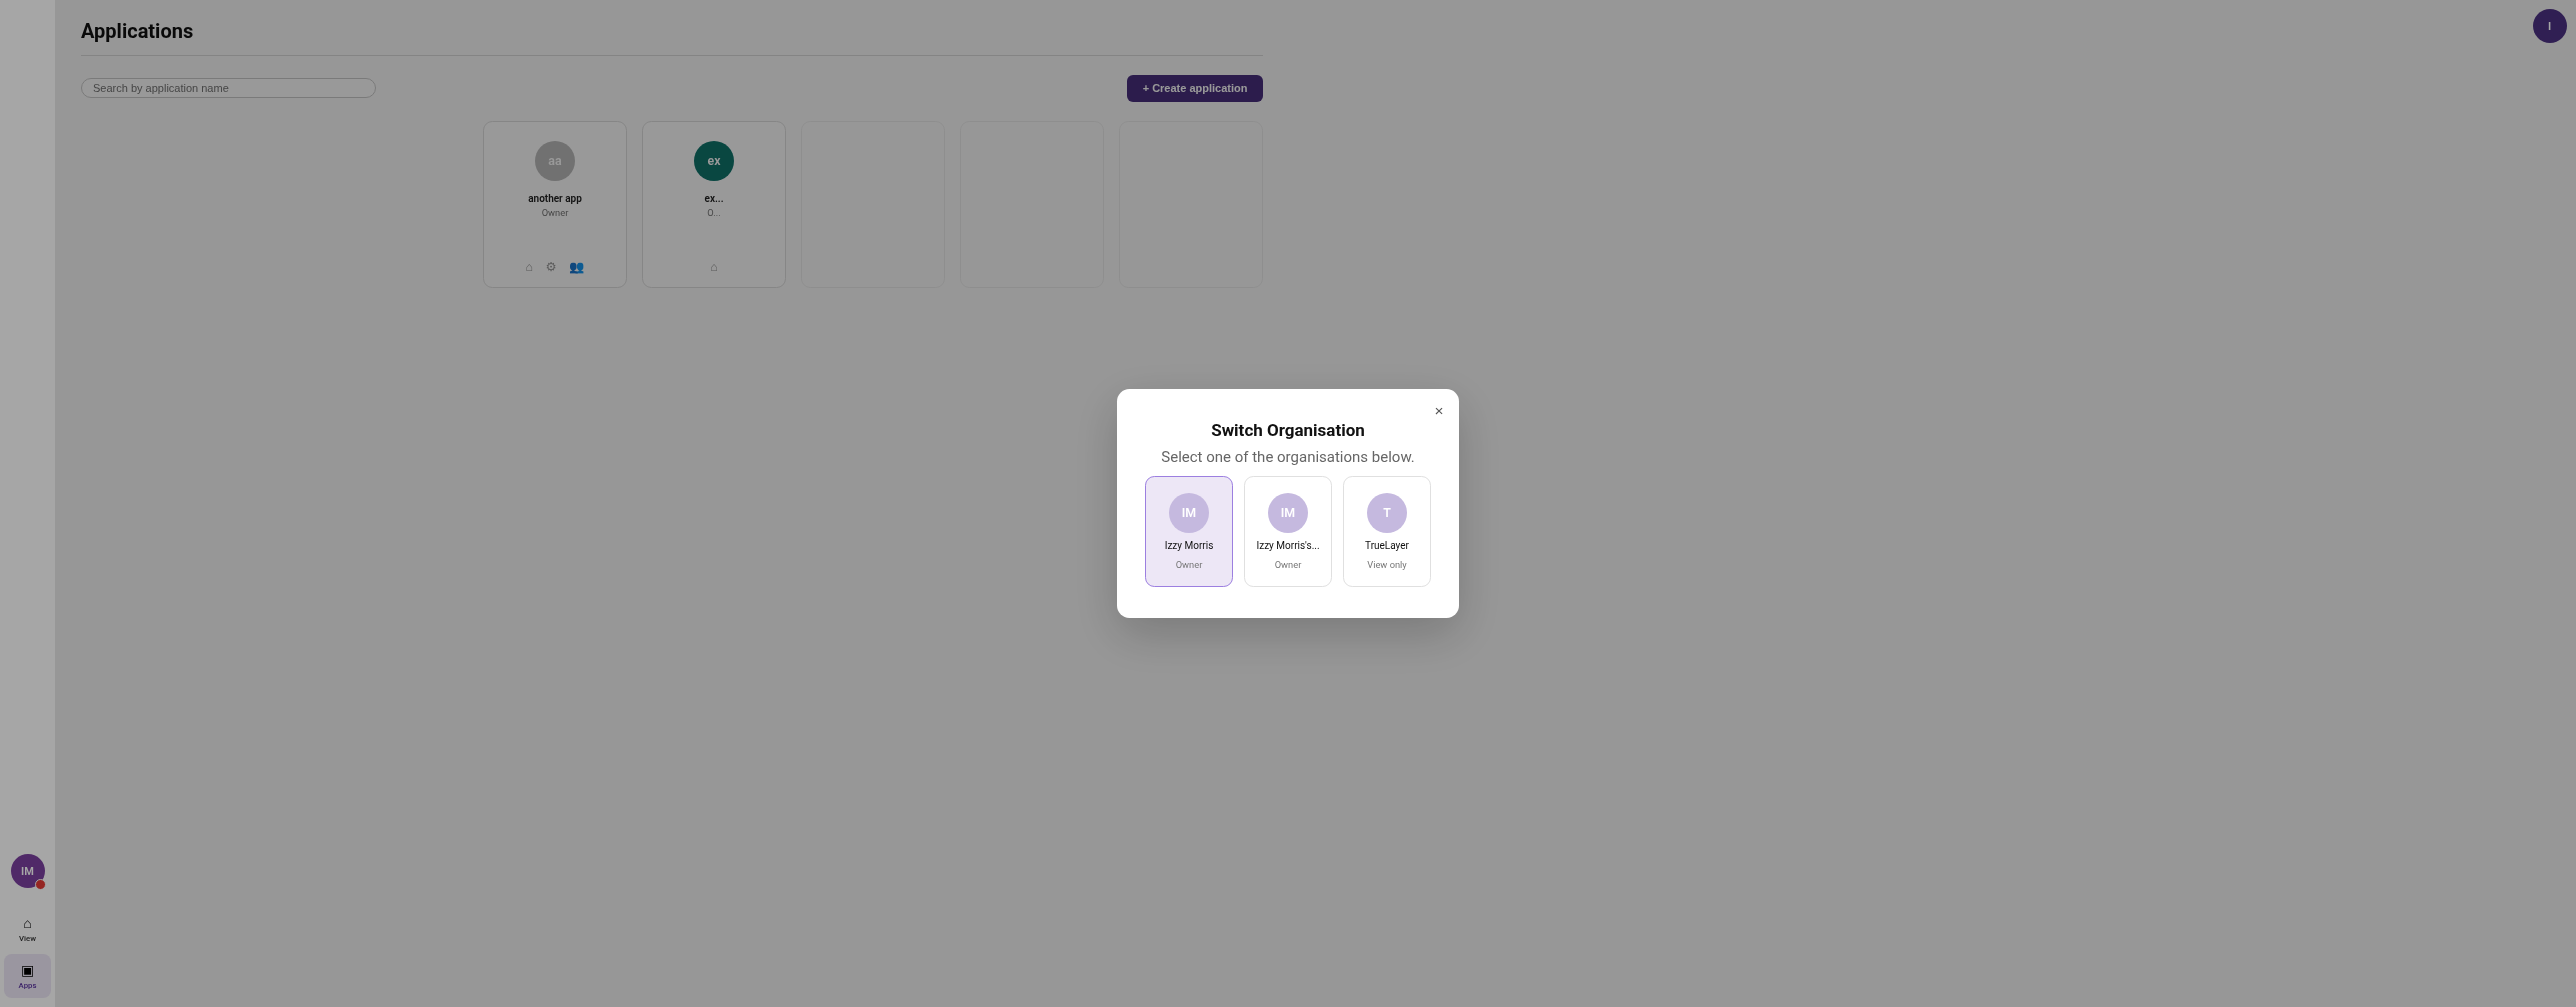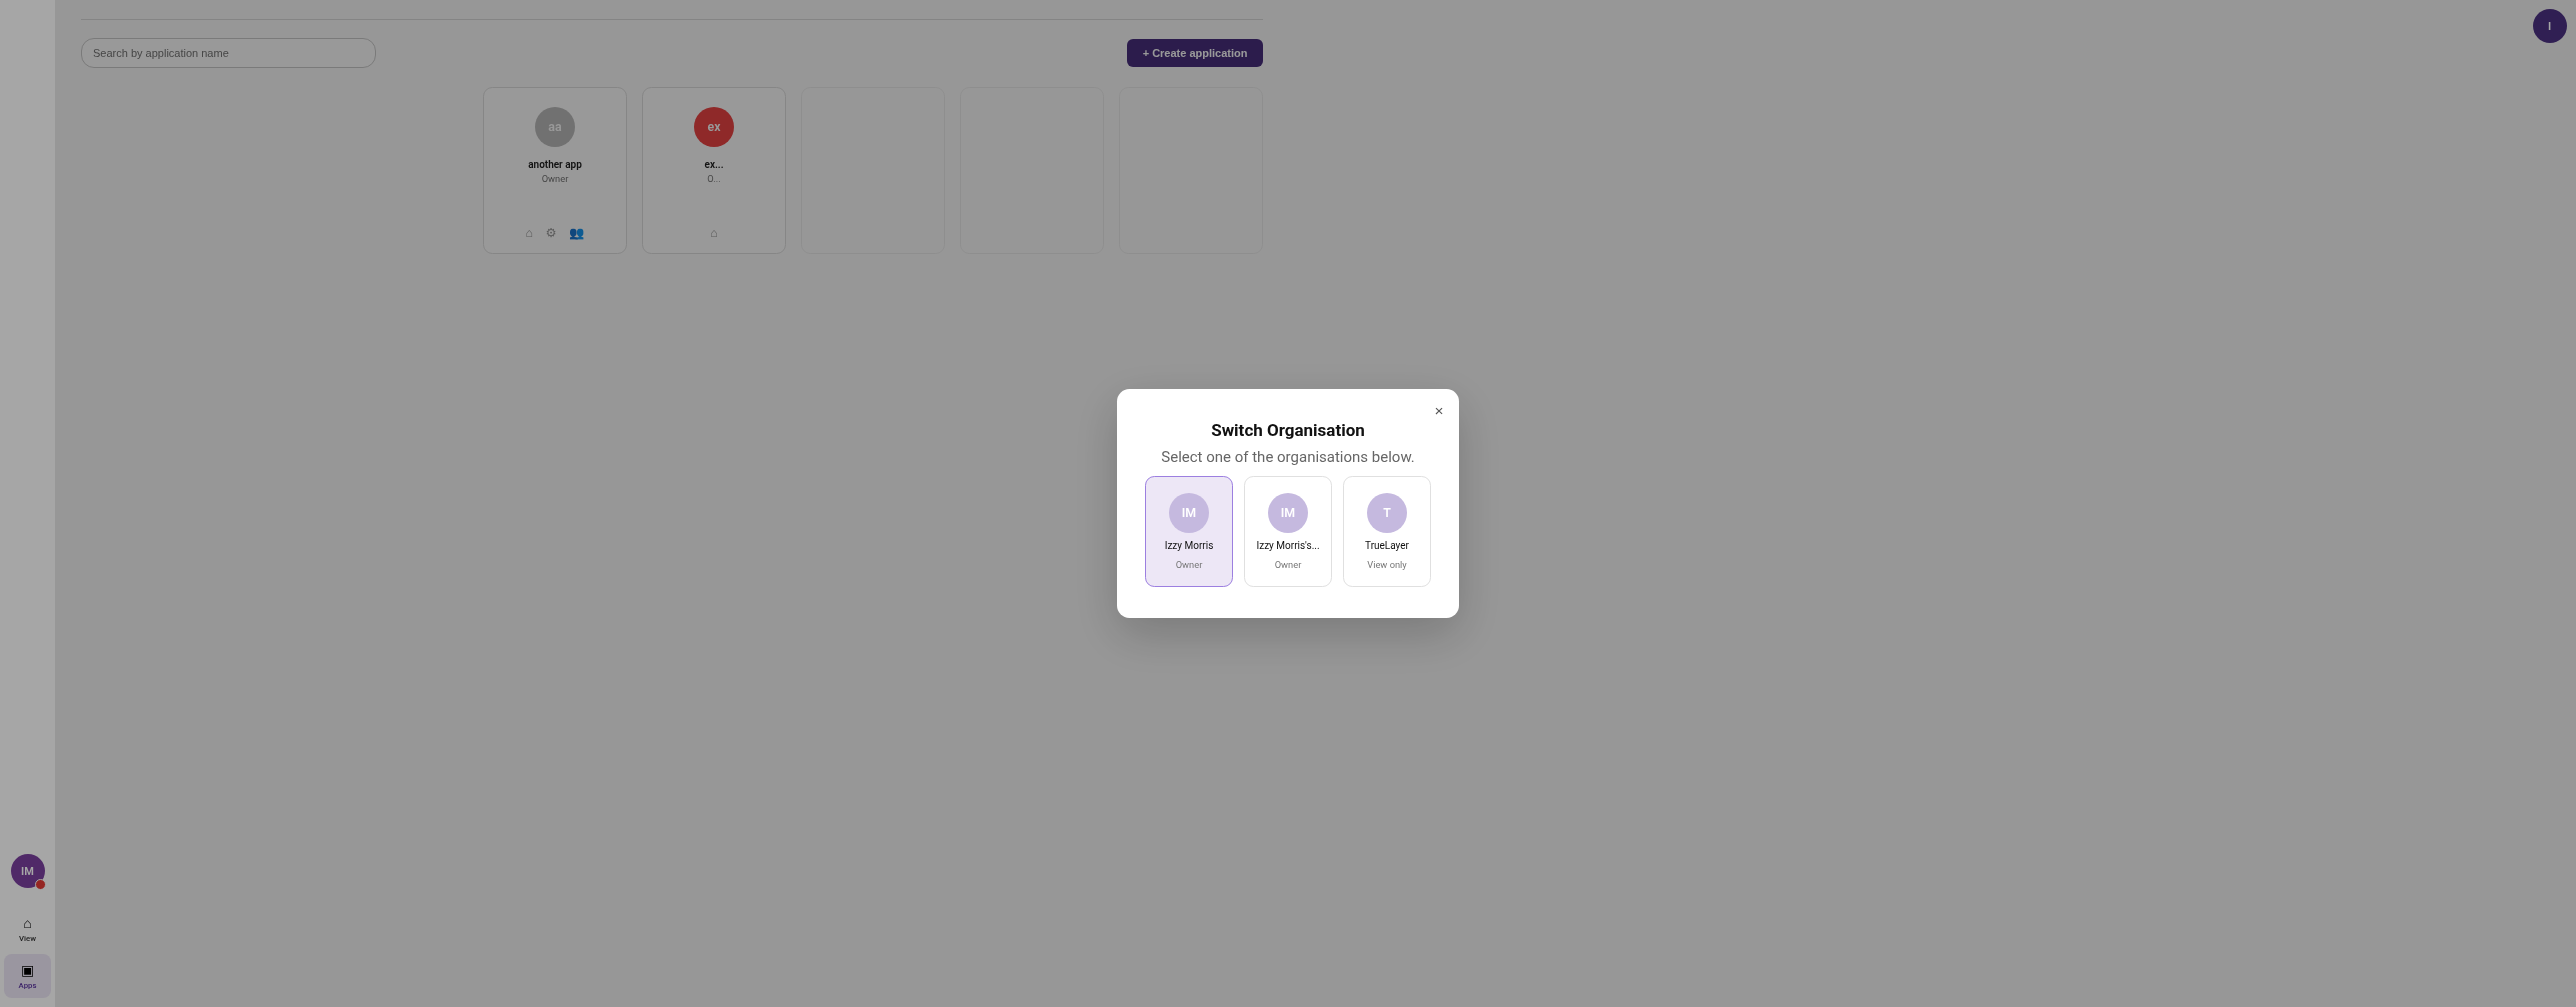--- a/index.html
+++ b/index.html
@@ -138,21 +138,21 @@
 
     .toolbar {
       display: flex;
       align-items: center;
       justify-content: space-between;
       margin-bottom: 18.7px;
     }
 
     .search-input {
       width: 295px;
-      height: 30px;
+      height: 20px;
       border: 1.2px solid #ccc;
       border-radius: 13px;
       padding: 4px 11px;
       font-size: 11px;
       color: #999;
       background: #fff;
       outline: none;
     }
 
     .create-btn {
@@ -198,21 +198,21 @@
       display: flex;
       align-items: center;
       justify-content: center;
       color: #fff;
       font-size: 12.4px;
       font-weight: 600;
       margin-bottom: 12.4px;
     }
 
     .card-avatar.purple {
-      background: #ef4444;
+      background: #0f766e;
     }
 
     .card-name {
       font-size: 10px;
       font-weight: 600;
       color: #222;
       margin-bottom: 3.1px;
       text-align: center;
     }
 
@@ -350,20 +350,21 @@
       <span class="sidebar-item-label">Apps</span>
     </div>
   </nav>
 </aside>
 
 <div class="top-right-avatar">
   <span>I</span>
 </div>
 
 <main class="main">
+  <h1 class="page-title">Applications</h1>
   <div class="divider"></div>
   <div class="toolbar">
     <input class="search-input" type="text" placeholder="Search by application name" style="">
     <button class="create-btn">+ Create application</button>
   </div>
 
   <div class="cards-grid">
 
     <div class="app-card">
       <div class="card-avatar" style="background:#bdbdbd;">

